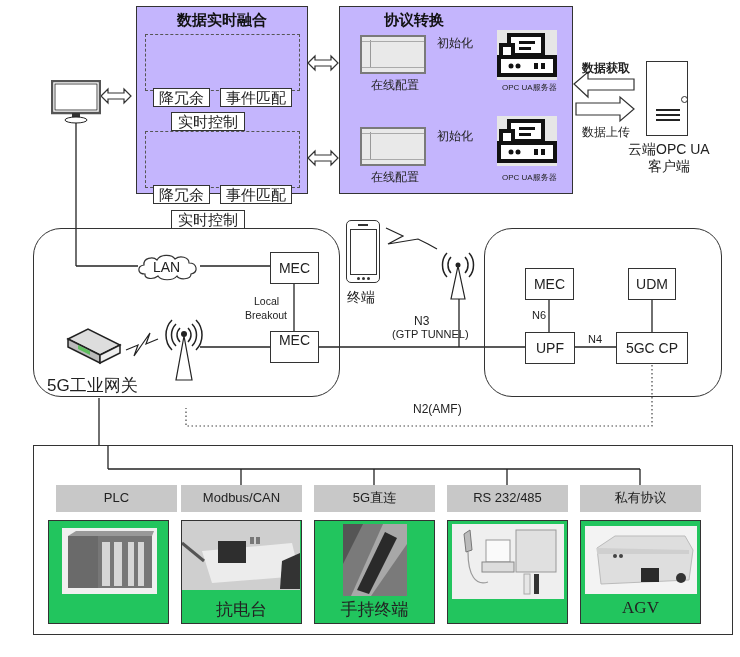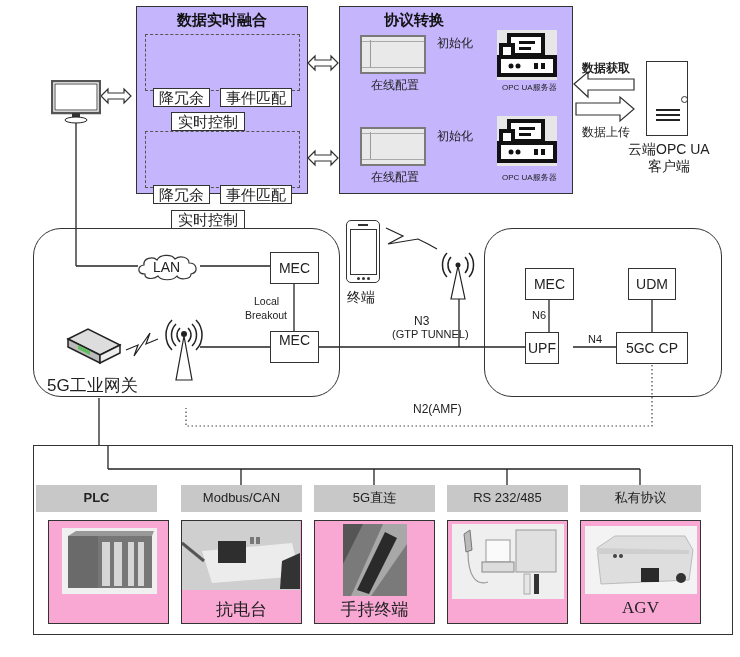--- a/index.html
+++ b/index.html
@@ -8,21 +8,21 @@
   .abs { position: absolute; box-sizing: border-box; }
   .box { position: absolute; box-sizing: border-box; border: 1.5px solid #333; background: #c4b5fd; font-family: Liberation Serif, serif; }
   .dash { position: absolute; box-sizing: border-box; border: 1.5px dashed #555; }
   .lbl { position: absolute; white-space: nowrap; }
   .title { font-weight: bold; font-size: 15px; color: #111; }
   .small-box { position: absolute; box-sizing: border-box; border: 1.3px solid #333; background: #fff;
                font-size: 15px; text-align: center; line-height: 18px; color: #222; margin-top: 48px; }
   .node { position: absolute; box-sizing: border-box; border: 1.3px solid #333; background: #fff;
           font-size: 14px; text-align: center; color: #222; }
   .cat { position: absolute; background: #c8c8c8; font-size: 13px; text-align: center; line-height: 25px; color: #222; }
-  .card { position: absolute; box-sizing: border-box; border: 1.5px solid #333; background: #f9a8d4; }
+  .card { position: absolute; box-sizing: border-box; border: 1.5px solid #333; background: #22c55e; }
   .card-label { position: absolute; left: 0; right: 0; text-align: center; font-size: 17px; color: #222; }
   .photo { position: absolute; overflow: hidden; }
   .scr { position: absolute; box-sizing: border-box; border: 2px solid #7a7a7a; background: #e9e9e9; }
   svg.overlay { position: absolute; left: 0; top: 0; }
 </style>
 </head>
 <body>
 
 <svg class="overlay" width="740" height="657">
   <defs>
@@ -230,28 +230,28 @@
     <path d="M18,16 L11,49 L25,49 Z" fill="#fff" stroke="#222" stroke-width="1.2"></path>
   </svg>
 </div>
 <div class="lbl" style="left:414px;top:314px;font-size:12px;">N3</div>
 <div class="lbl" style="left:392px;top:328px;font-size:11px;">(GTP TUNNEL)</div>
 
 <div class="abs" style="left:484px;top:228px;width:238px;height:169px;border:1.5px solid #333;border-radius:28px;"></div>
 <div class="node" style="left:525px;top:268px;width:49px;height:32px;line-height:30px;">MEC</div>
 <div class="node" style="left:628px;top:268px;width:48px;height:32px;line-height:30px;">UDM</div>
 <div class="lbl" style="left:532px;top:309px;font-size:11px;">N6</div>
-<div class="node" style="left:525px;top:332px;width:34px;height:32px;line-height:30px;">UPF</div>
+<div class="node" style="left:525px;top:332px;width:50px;height:32px;line-height:30px;">UPF</div>
 <div class="lbl" style="left:588px;top:333px;font-size:11px;">N4</div>
 <div class="node" style="left:616px;top:332px;width:72px;height:32px;line-height:30px;">5GC CP</div>
 <div class="lbl" style="left:413px;top:402px;font-size:12px;">N2(AMF)</div>
 
 <div class="abs" style="left:33px;top:445px;width:700px;height:190px;border:1.5px solid #333;"></div>
 
-<div class="cat" style="left:36px;top:485px;width:121px;height:27px;font-weight:bold;">PLC</div>
+<div class="cat" style="left:56px;top:485px;width:121px;height:27px;">PLC</div>
 <div class="cat" style="left:181px;top:485px;width:121px;height:27px;">Modbus/CAN</div>
 <div class="cat" style="left:314px;top:485px;width:121px;height:27px;">5G直连</div>
 <div class="cat" style="left:447px;top:485px;width:121px;height:27px;">RS 232/485</div>
 <div class="cat" style="left:580px;top:485px;width:121px;height:27px;">私有协议</div>
 
 <div class="card" style="left:48px;top:520px;width:121px;height:104px;">
   <div class="photo" style="left:13px;top:7px;width:95px;height:66px;background:#f0f0f0;">
     <svg width="95" height="66" viewBox="0 0 95 66">
       <rect x="6" y="8" width="84" height="52" fill="#777"></rect>
       <rect x="6" y="8" width="30" height="52" fill="#6a6a6a"></rect>

